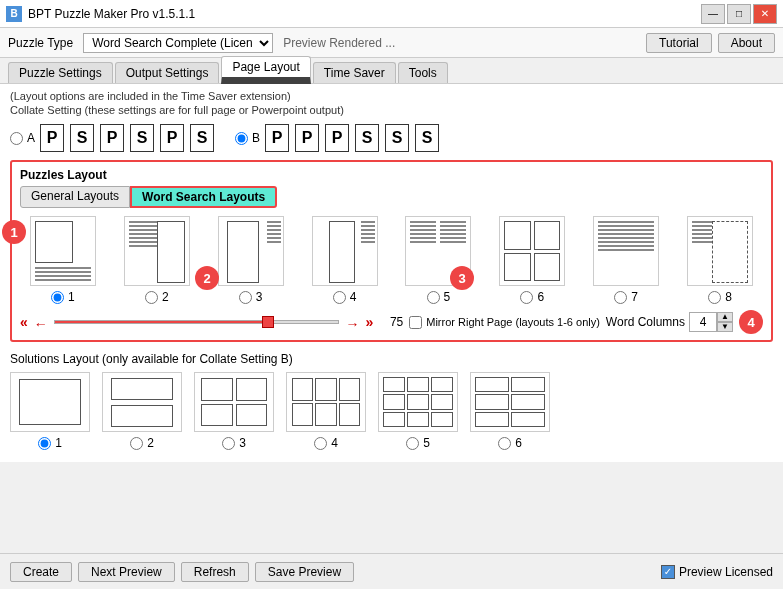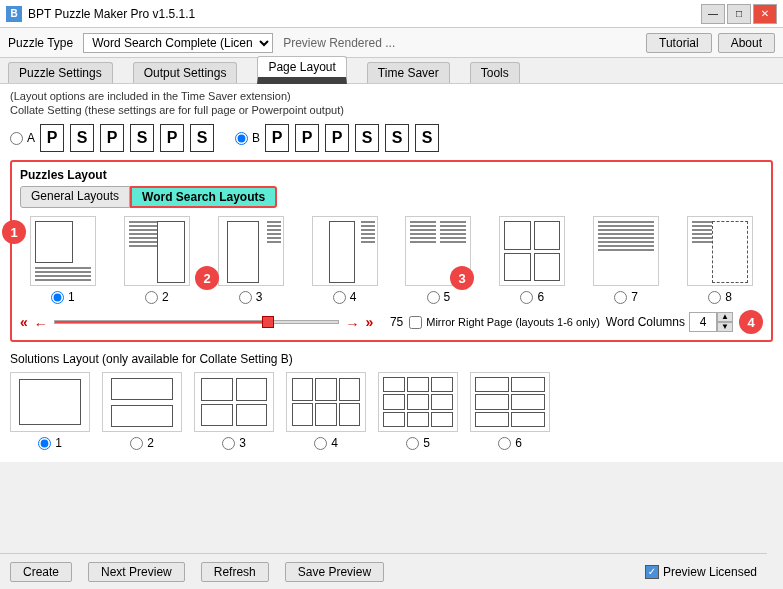--- a/index.html
+++ b/index.html
@@ -94,21 +94,21 @@
       padding: 0 8px;
       height: 26px;
     }
     .tab {
       padding: 3px 10px;
       border: 1px solid #bbb;
       border-bottom: none;
       background: #e0e0e0;
       cursor: pointer;
       font-size: 12px;
-      margin-right: 20px;
+      margin-right: 2px;
       border-radius: 3px 3px 0 0;
     }
     .tab.active {
       background: white;
       border-bottom: 7px solid #404040;
       margin-bottom: -1px;
       z-index: 1;
     }
 
     .main-content {
@@ -417,27 +417,27 @@
       font-size: 13px;
       font-weight: bold;
       display: inline-flex;
       align-items: center;
       justify-content: center;
       position: absolute;
     }
 
     .bottom-bar {
       position: absolute;
-      bottom: 0; left: 0; right: 16px;
+      bottom: 0; left: 0; right: 0;
       background: #f0f0f0;
       border-top: 1px solid #ccc;
       padding: 6px 10px;
       display: flex;
       align-items: center;
-      gap: 16px;
+      gap: 6px;
       height: 36px;
     }
     .bottom-right {
       margin-left: auto;
       display: flex;
       align-items: center;
       gap: 6px;
     }
     .check-label {
       display: flex;

